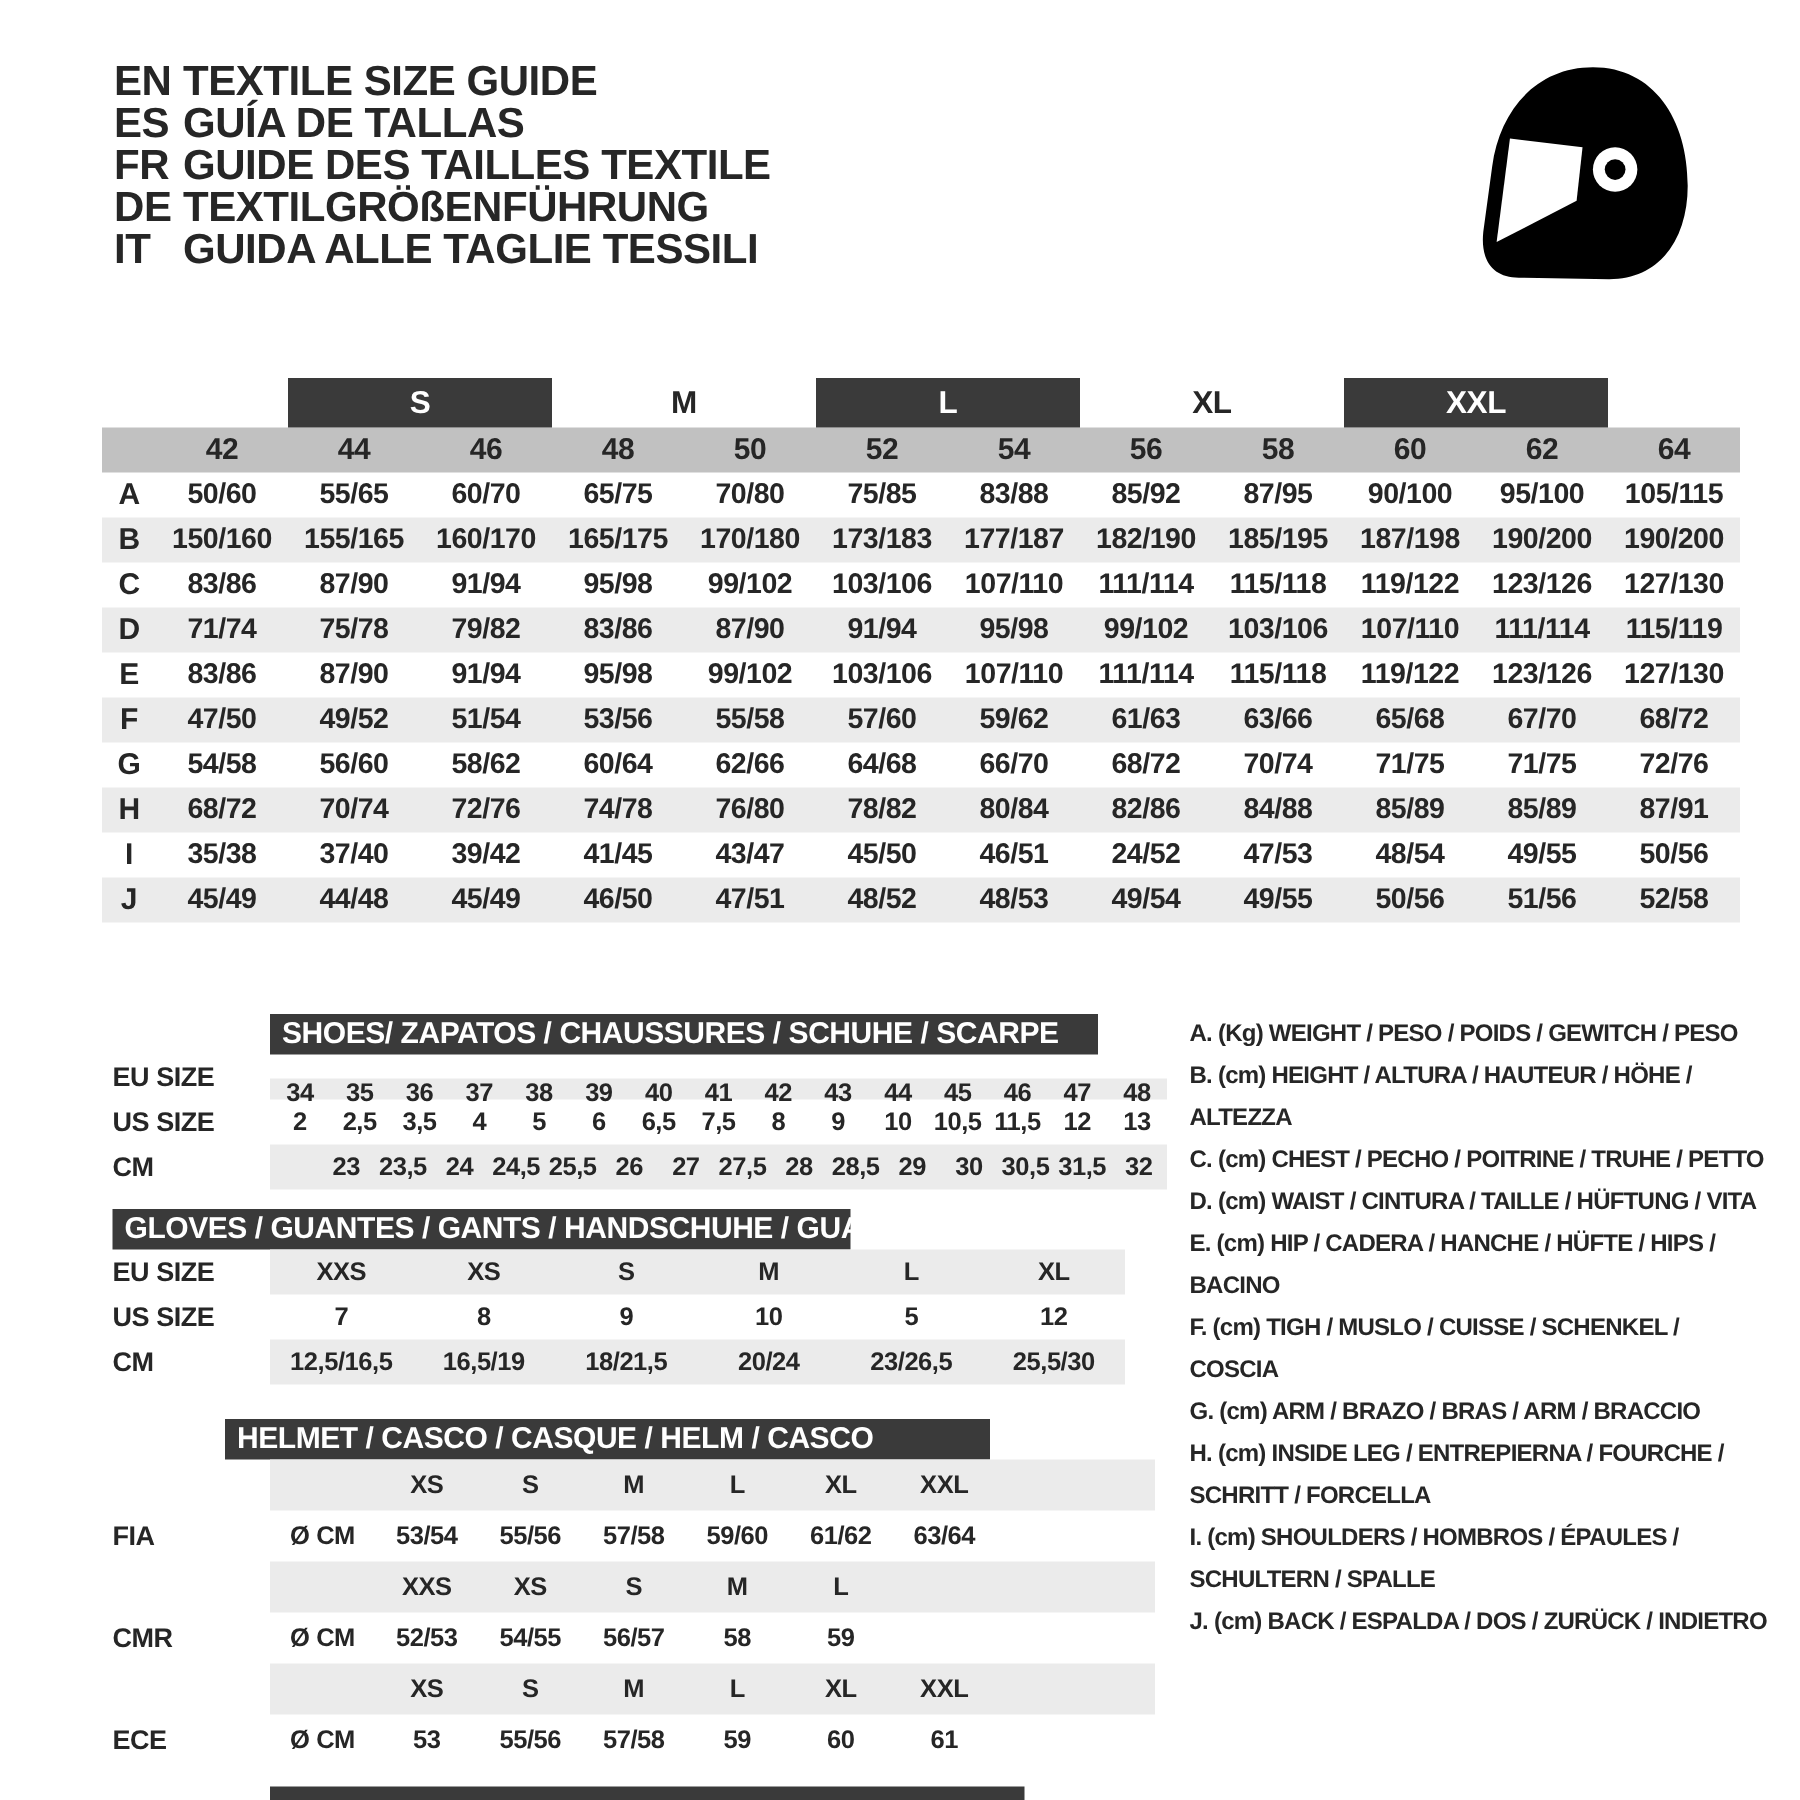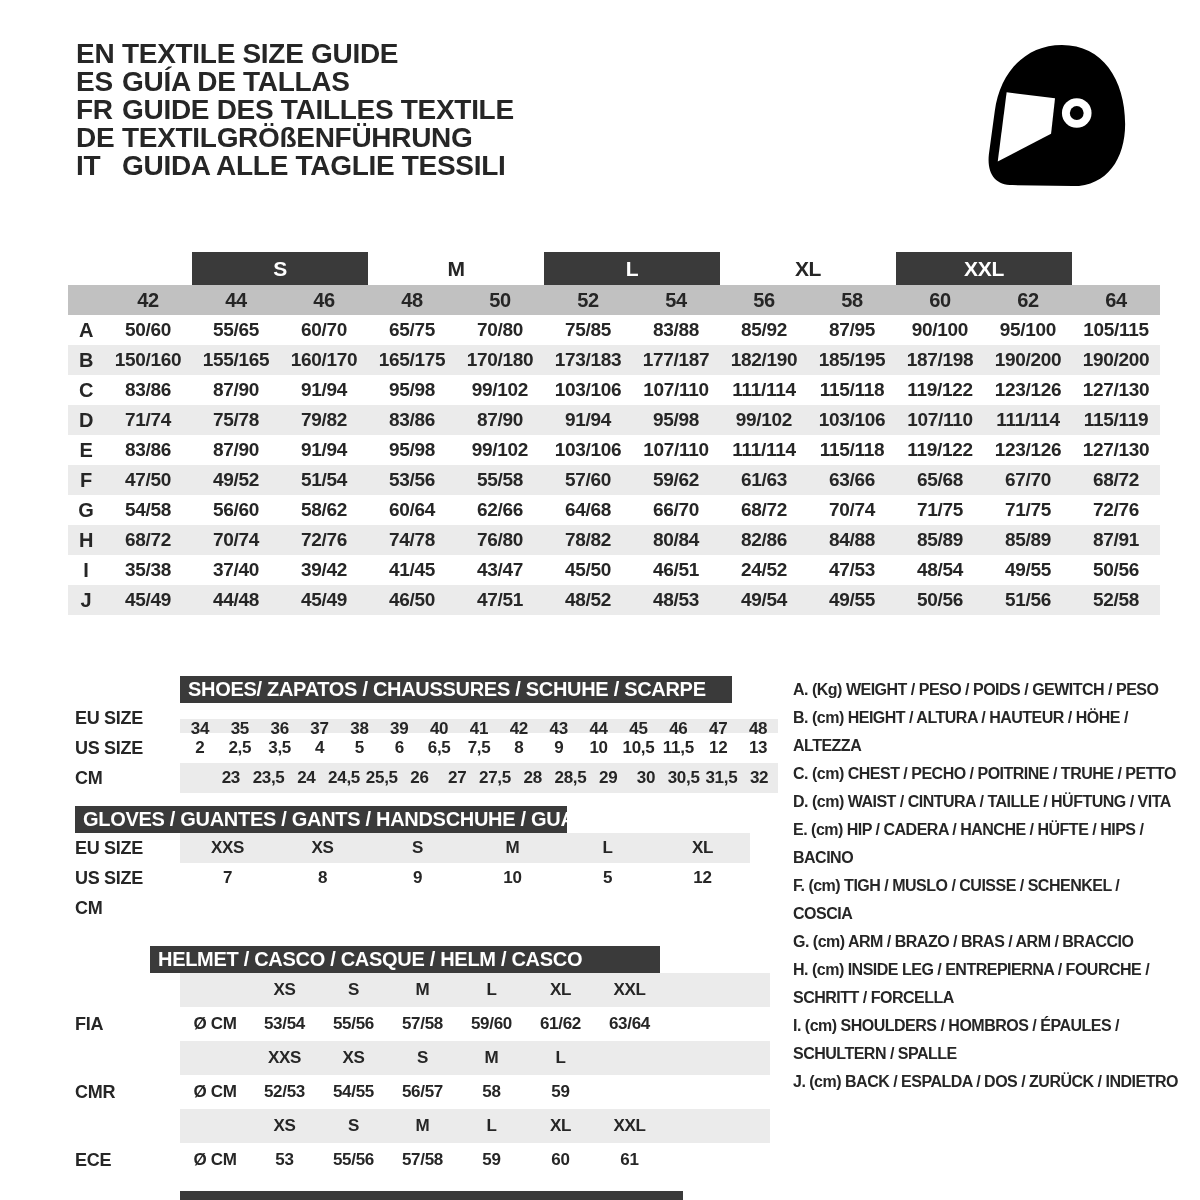--- a/index.html
+++ b/index.html
@@ -368,20 +368,28 @@
             <div class="cell">7</div>
             <div class="cell">8</div>
             <div class="cell">9</div>
             <div class="cell">10</div>
             <div class="cell">5</div>
             <div class="cell">12</div>
           </div>
         </div>
         <div class="srow">
           <div class="rlabel">CM</div>
+          <div class="cells stripe" style="grid-template-columns: repeat(6, 1fr);">
+            <div class="cell">12,5/16,5</div>
+            <div class="cell">16,5/19</div>
+            <div class="cell">18/21,5</div>
+            <div class="cell">20/24</div>
+            <div class="cell">23/26,5</div>
+            <div class="cell">25,5/30</div>
+          </div>
         </div>
       </div>
   </div>
 
   <div class="sub helmet-table">
     <div class="sub-band">HELMET / CASCO / CASQUE / HELM / CASCO</div>
     <div id="helmetrows">
         <div class="hrow">
           <div class="hlabel"></div>
           <div class="hcells stripe">

